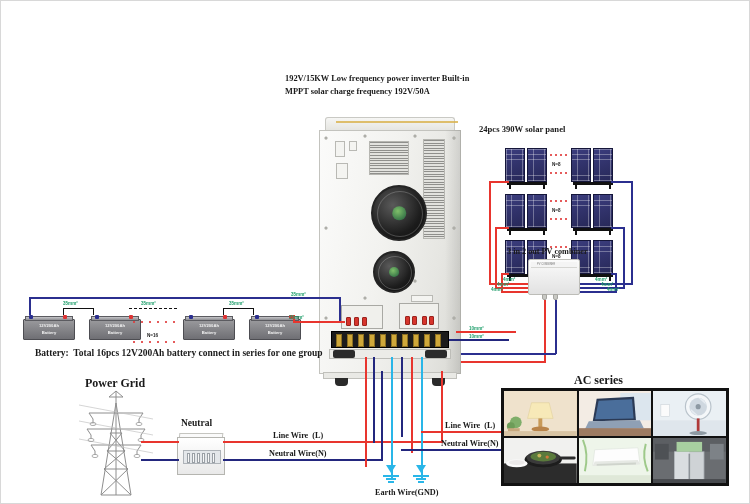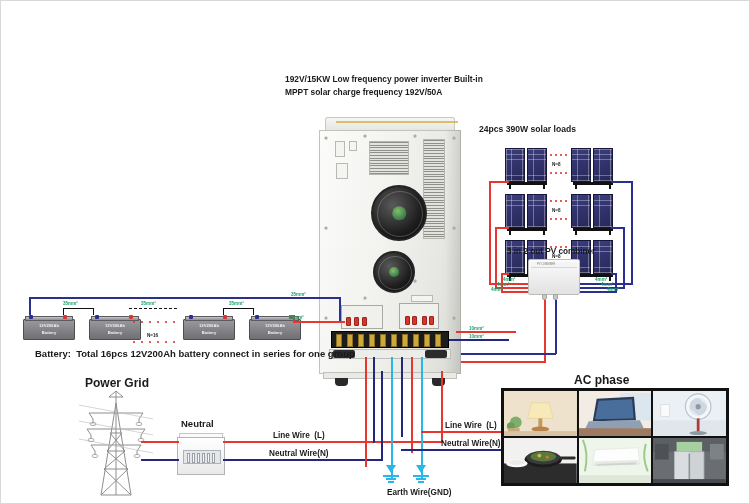--- a/index.html
+++ b/index.html
@@ -2,21 +2,21 @@
 <html><head>
 <meta charset="utf-8">
 <style>
   html,body{margin:0;padding:0;background:#fff;}
   body{width:750px;height:504px;overflow:hidden;
        font-family:"Liberation Sans","DejaVu Sans",sans-serif;}
   #stage{position:relative;width:750px;height:504px;background:#ffffff;
          border:1px solid #d8d8d8;box-sizing:border-box;}
 
   
-  .t{position:absolute;white-space:pre;}
+  .t{position:absolute;white-space:pre;font-family:Liberation Serif, serif;}
   #title{left:0;top:22px;width:750px;text-align:center;color:#e2231a;
          font-size:30px;font-weight:bold;letter-spacing:-0.4px;
          font-family:"Liberation Sans",sans-serif;}
   .cap{font-size:8.4px;font-weight:bold;color:#1a1a1a;line-height:12px;}
   .cap2{font-size:8.6px;font-weight:bold;color:#1a1a1a;line-height:12.5px;}
   .lbl{font-size:9.5px;font-weight:bold;color:#1a1a1a;}
   .lbl-sm{font-size:8.2px;font-weight:bold;color:#1a1a1a;}
   .big{font-size:12px;font-weight:bold;color:#1a1a1a;}
   .wire-lab{position:absolute;font-size:4.6px;font-weight:bold;white-space:pre;} .wl-grn{color:#1f9e6b;}
   .nlab{position:absolute;font-size:4.6px;font-weight:bold;color:#1a1a1a;}
@@ -133,21 +133,21 @@
 </style>
 </head>
 <body>
 
 <div id="stage">
 
 
   <div class="t cap" style="left:284px;top:72px;">192V/15KW Low frequency power inverter Built-in</div>
   <div class="t cap" style="left:284px;top:85px;">MPPT solar charge frequency 192V/50A</div>
 
-  <div class="t cap2" style="left:478px;top:122px;">24pcs 390W solar loads</div>
+  <div class="t cap2" style="left:478px;top:122px;">24pcs 390W solar panel</div>
 
   <div>
 
     <div class="sp" style="left:504px;top:147px;width:20px;height:34px;"></div>
     <div class="sp" style="left:526px;top:147px;width:20px;height:34px;"></div>
     <div class="sp" style="left:570px;top:147px;width:20px;height:34px;"></div>
     <div class="sp" style="left:592px;top:147px;width:20px;height:34px;"></div>
     <div class="spfoot" style="left:506px;top:181px;width:40px;"></div>
     <div class="spfoot" style="left:572px;top:181px;width:40px;"></div>
     <div class="spleg" style="left:508px;top:184px;"></div>
@@ -471,23 +471,23 @@
     <div class="gnd-arrow" style="left:385px;top:464px;"></div>
     <div class="gnd-b" style="left:382px;top:474px;width:16px;height:2px;"></div>
     <div class="gnd-b" style="left:385px;top:477px;width:10px;height:1.6px;"></div>
     <div class="gnd-b" style="left:387px;top:480px;width:6px;height:1.6px;"></div>
 
     <div class="gnd-arrow" style="left:415px;top:464px;"></div>
     <div class="gnd-b" style="left:412px;top:474px;width:16px;height:2px;"></div>
     <div class="gnd-b" style="left:415px;top:477px;width:10px;height:1.6px;"></div>
     <div class="gnd-b" style="left:417px;top:480px;width:6px;height:1.6px;"></div>
   </div>
-  <div class="t lbl-sm" style="left:386px;top:487px;">Earth Wire(GND)</div>
-
-  <div class="t big" style="left:573px;top:372px;">AC phase</div>
+  <div class="t lbl-sm" style="left:374px;top:487px;">Earth Wire(GND)</div>
+
+  <div class="t big" style="left:573px;top:372px;">AC series</div>
 
   <div id="acloads">
 
     <div class="ld ld1">
       <svg width="100%" height="100%" viewBox="0 0 74 46" preserveAspectRatio="none">
         <rect x="0" y="0" width="74" height="46" fill="#efe2cc"></rect>
         <path d="M28 12 L46 12 L50 28 L24 28 Z" fill="#f7e9b8" stroke="#e0cf9a" stroke-width=".6"></path>
         <rect x="35" y="28" width="4" height="10" fill="#c89a58"></rect>
         <ellipse cx="37" cy="39" rx="9" ry="2.6" fill="#b9844a"></ellipse>
         <circle cx="12" cy="32" r="6" fill="#7fae6a"></circle>

